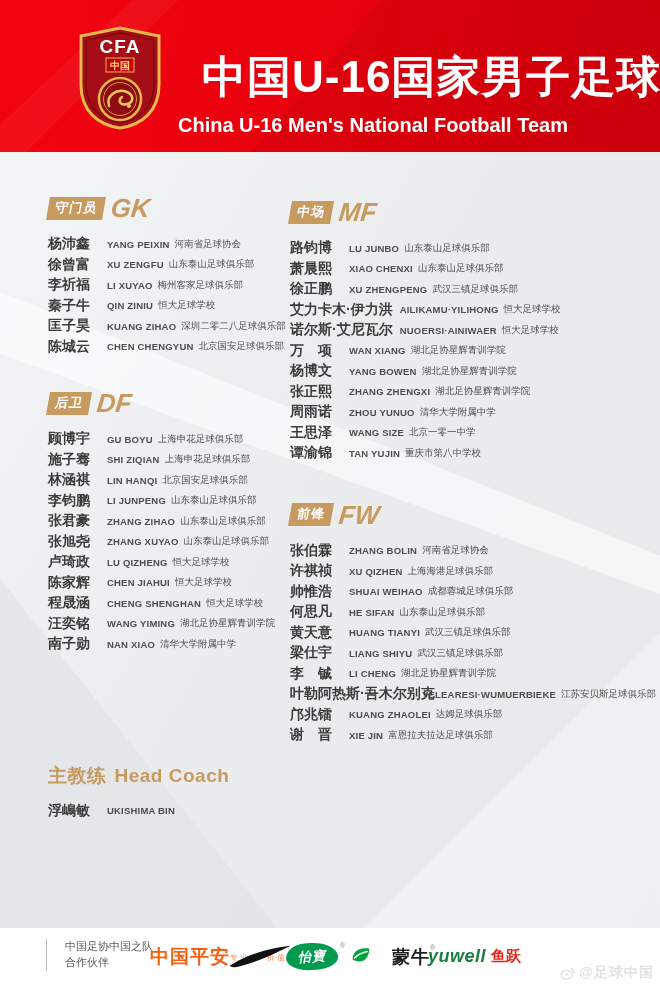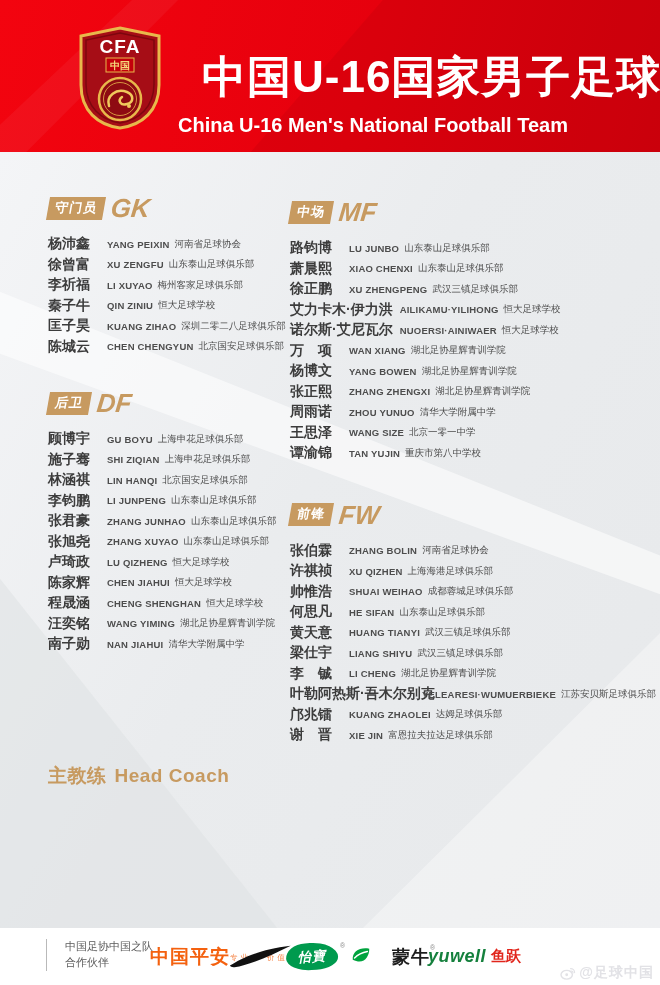--- a/index.html
+++ b/index.html
@@ -170,21 +170,21 @@
               <span class="player-pinyin">LIN HANQI</span>
               <span class="player-club">北京国安足球俱乐部</span>
             </div>
             <div class="player">
               <span class="player-name">李钧鹏</span>
               <span class="player-pinyin">LI JUNPENG</span>
               <span class="player-club">山东泰山足球俱乐部</span>
             </div>
             <div class="player">
               <span class="player-name">张君豪</span>
-              <span class="player-pinyin">ZHANG JUNHAO</span>
+              <span class="player-pinyin">ZHANG ZIHAO</span>
               <span class="player-club">山东泰山足球俱乐部</span>
             </div>
             <div class="player">
               <span class="player-name">张旭尧</span>
               <span class="player-pinyin">ZHANG XUYAO</span>
               <span class="player-club">山东泰山足球俱乐部</span>
             </div>
             <div class="player">
               <span class="player-name">卢琦政</span>
               <span class="player-pinyin">LU QIZHENG</span>
@@ -200,29 +200,33 @@
               <span class="player-pinyin">CHENG SHENGHAN</span>
               <span class="player-club">恒大足球学校</span>
             </div>
             <div class="player">
               <span class="player-name">汪奕铭</span>
               <span class="player-pinyin">WANG YIMING</span>
               <span class="player-club">湖北足协星辉青训学院</span>
             </div>
             <div class="player">
               <span class="player-name">南子勋</span>
-              <span class="player-pinyin">NAN JIAHUI</span>
+              <span class="player-pinyin">NAN XIAO</span>
               <span class="player-club">清华大学附属中学</span>
             </div>
           </div>
       </section>
 
       <section class="coach">
         <div class="coach-title">
           <span>主教练</span><span class="ct-en">Head Coach</span>
+        </div>
+        <div class="player coach-row">
+          <span class="player-name">浮嶋敏</span>
+          <span class="player-pinyin">UKISHIMA BIN</span>
         </div>
       </section>
     </div>
 
     <div class="col col-right">
       <section>
         <div class="sec-badge">
           <span class="sec-zh">中场</span>
           <span class="sec-en">MF</span>
         </div>

